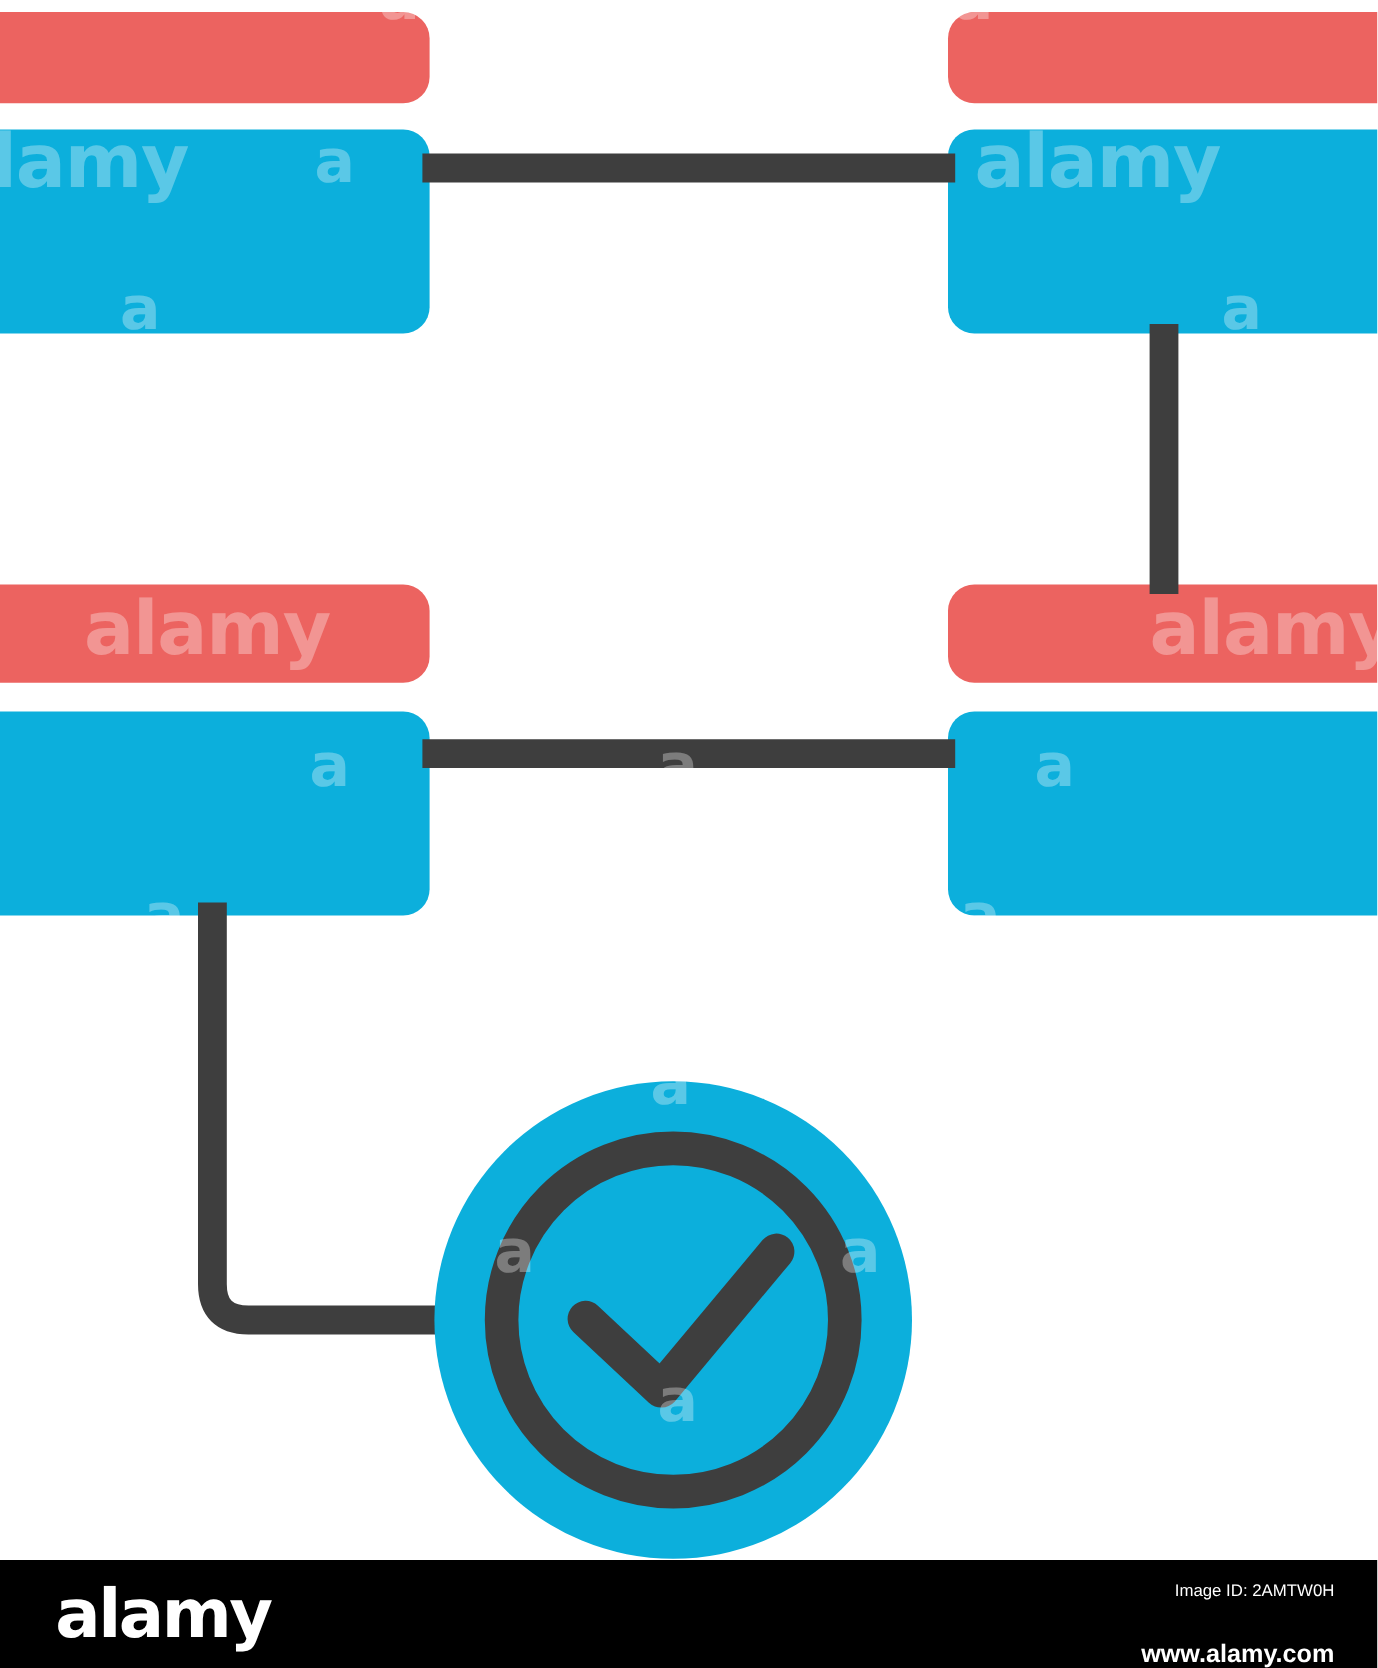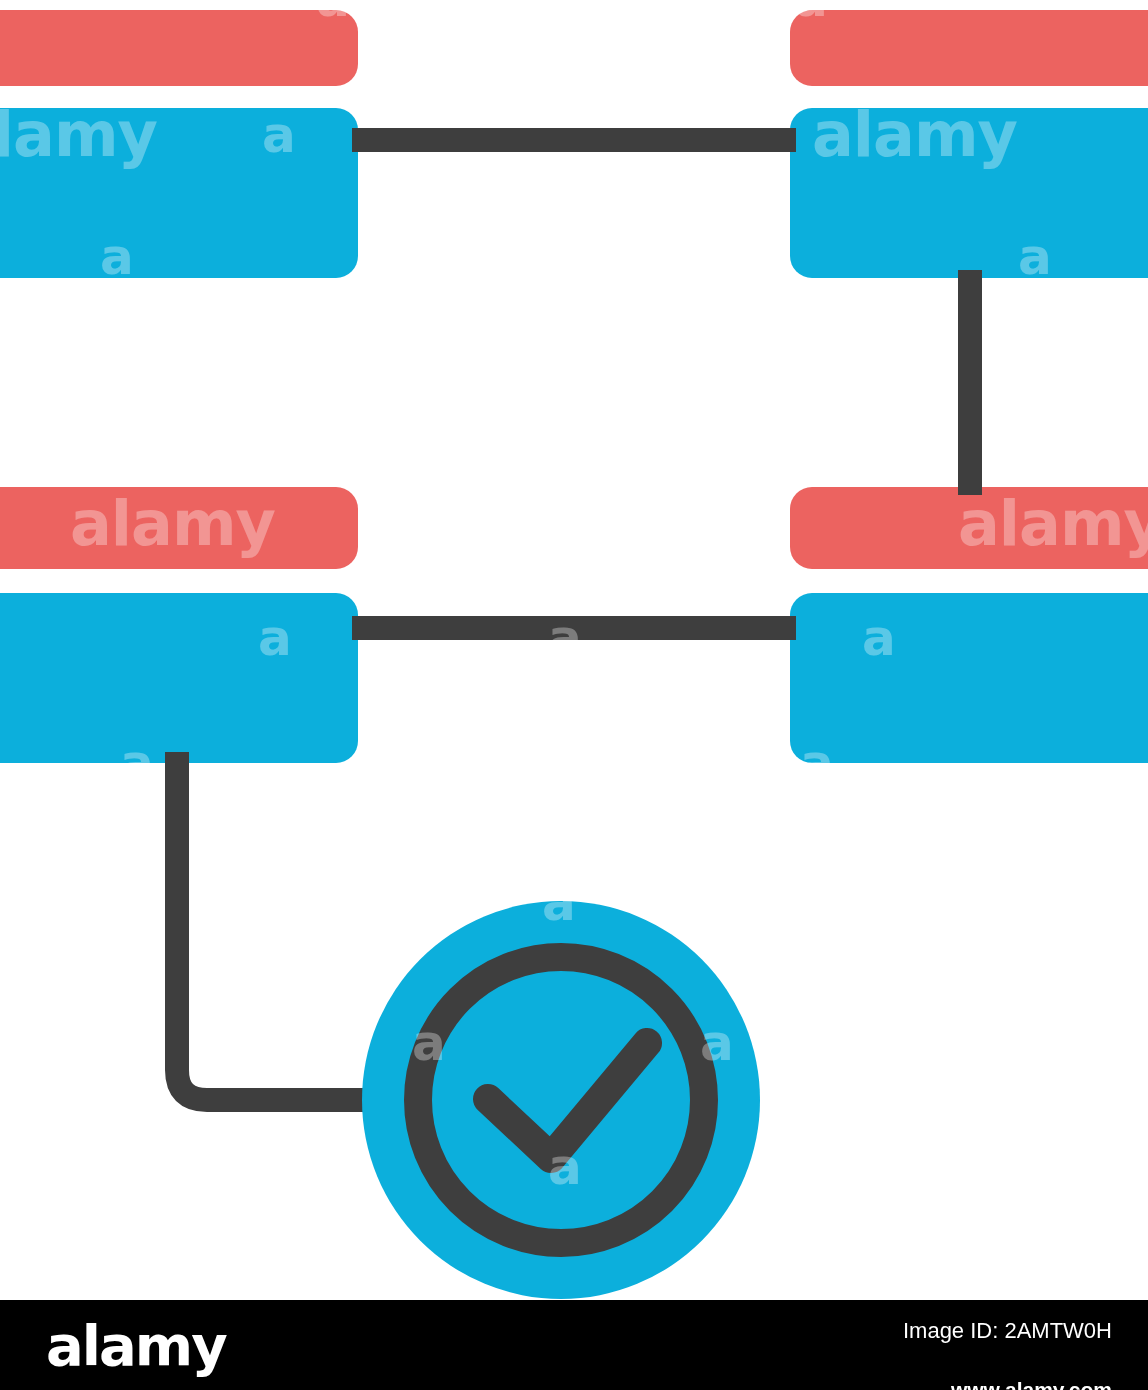--- a/index.html
+++ b/index.html
@@ -77,21 +77,21 @@
   }
   #footer-right {
     position: absolute;
     right: 36px;
     top: 16px;
     text-align: right;
     color: #ffffff;
   }
   #footer-imageid {
     font-family: "Liberation Sans", sans-serif;
-    font-size: 22px;
+    font-size: 14px;
     font-weight: 400;
     line-height: 1.4;
   }
   #footer-url {
     font-family: "Liberation Sans", sans-serif;
     font-size: 21px;
     font-weight: 700;
     line-height: 1.35;
     margin-top: 29px;
   }

